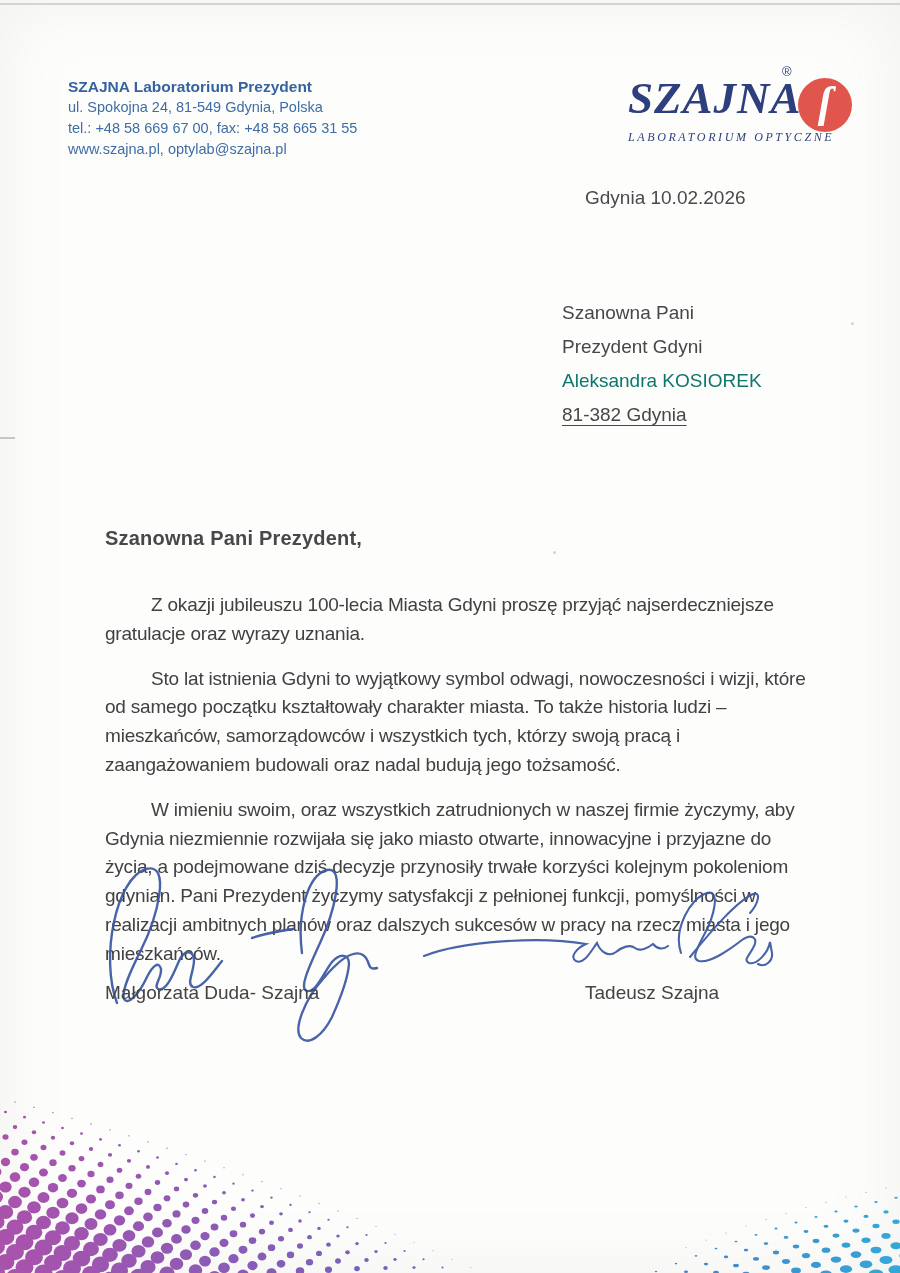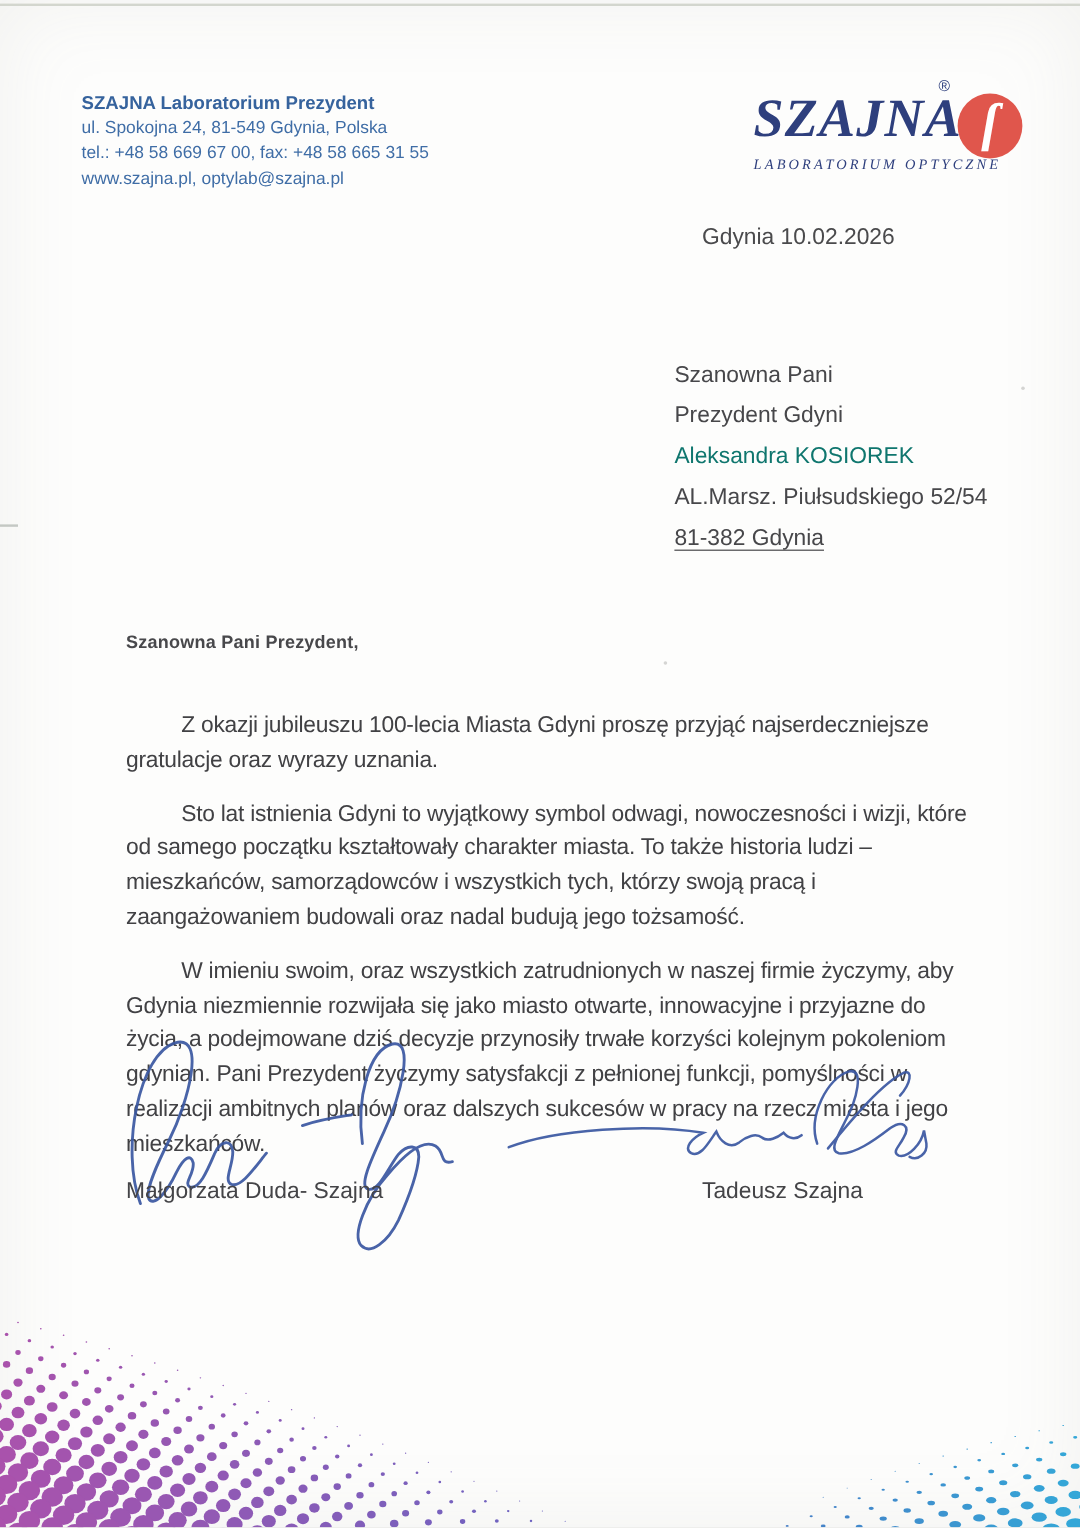--- a/index.html
+++ b/index.html
@@ -42,21 +42,21 @@
 
   
   .date-line{position:absolute;left:585px;top:187px;font-size:19px;color:#4a4a4c;}
 
   
   .recipient{position:absolute;left:533px;top:296px;font-size:19px;color:#47474a;line-height:34px;margin-left:29px;}
   .recipient .r-bold{font-weight:normal;color:#0f766e;}
   .recipient .r-underline{text-decoration:underline;text-underline-offset:4px;}
 
   
-  .salutation{position:absolute;left:105px;top:527px;font-size:15px;font-weight:bold;color:#48484b;letter-spacing:.2px;}
+  .salutation{position:absolute;left:105px;top:527px;font-size:20px;font-weight:bold;color:#48484b;letter-spacing:.2px;}
   .body-text{position:absolute;left:105px;top:591px;width:714px;font-size:19px;line-height:28.8px;color:#414144;letter-spacing:-0.2px;}
   .body-text p{margin:0 0 16px 0;text-indent:46px;}
 
   
   .signatures-svg{position:absolute;left:0;top:0;width:900px;height:1273px;pointer-events:none;}
   .sig-name{position:absolute;top:982px;font-size:19px;color:#444447;}
   .sig-name.left{left:105px;text-align:right;}
   .sig-name.right{left:585px;}
 
   
@@ -85,21 +85,20 @@
     <div class="logo-circle">ſ</div>
     <div class="logo-subtitle">LABORATORIUM OPTYCZNE</div>
   </div>
 
   <div class="date-line">Gdynia  10.02.2026</div>
 
   <div class="recipient">
     <div>Szanowna Pani</div>
     <div>Prezydent Gdyni</div>
     <div class="r-bold">Aleksandra KOSIOREK</div>
-    <div>AL.Marsz. Piułsudskiego 52/54</div>
     <div class="r-underline">81-382 Gdynia</div>
   </div>
 
   <div class="salutation">Szanowna Pani Prezydent,</div>
 
   <div class="body-text">
     <p>Z okazji jubileuszu 100-lecia Miasta Gdyni proszę przyjąć najserdeczniejsze gratulacje oraz wyrazy uznania.</p>
     <p>Sto lat istnienia Gdyni to wyjątkowy symbol odwagi, nowoczesności i wizji, które od samego początku kształtowały charakter miasta. To także historia ludzi – mieszkańców, samorządowców i wszystkich tych, którzy swoją pracą i zaangażowaniem budowali oraz nadal budują jego tożsamość.</p>
     <p>W imieniu swoim, oraz wszystkich zatrudnionych w naszej firmie życzymy,  aby Gdynia niezmiennie rozwijała się jako miasto otwarte, innowacyjne i przyjazne do życia, a podejmowane dziś decyzje przynosiły trwałe korzyści kolejnym pokoleniom gdynian. Pani Prezydent życzymy satysfakcji z pełnionej funkcji, pomyślności w realizacji ambitnych planów oraz dalszych sukcesów w pracy na rzecz miasta i jego mieszkańców.</p>
   </div>

